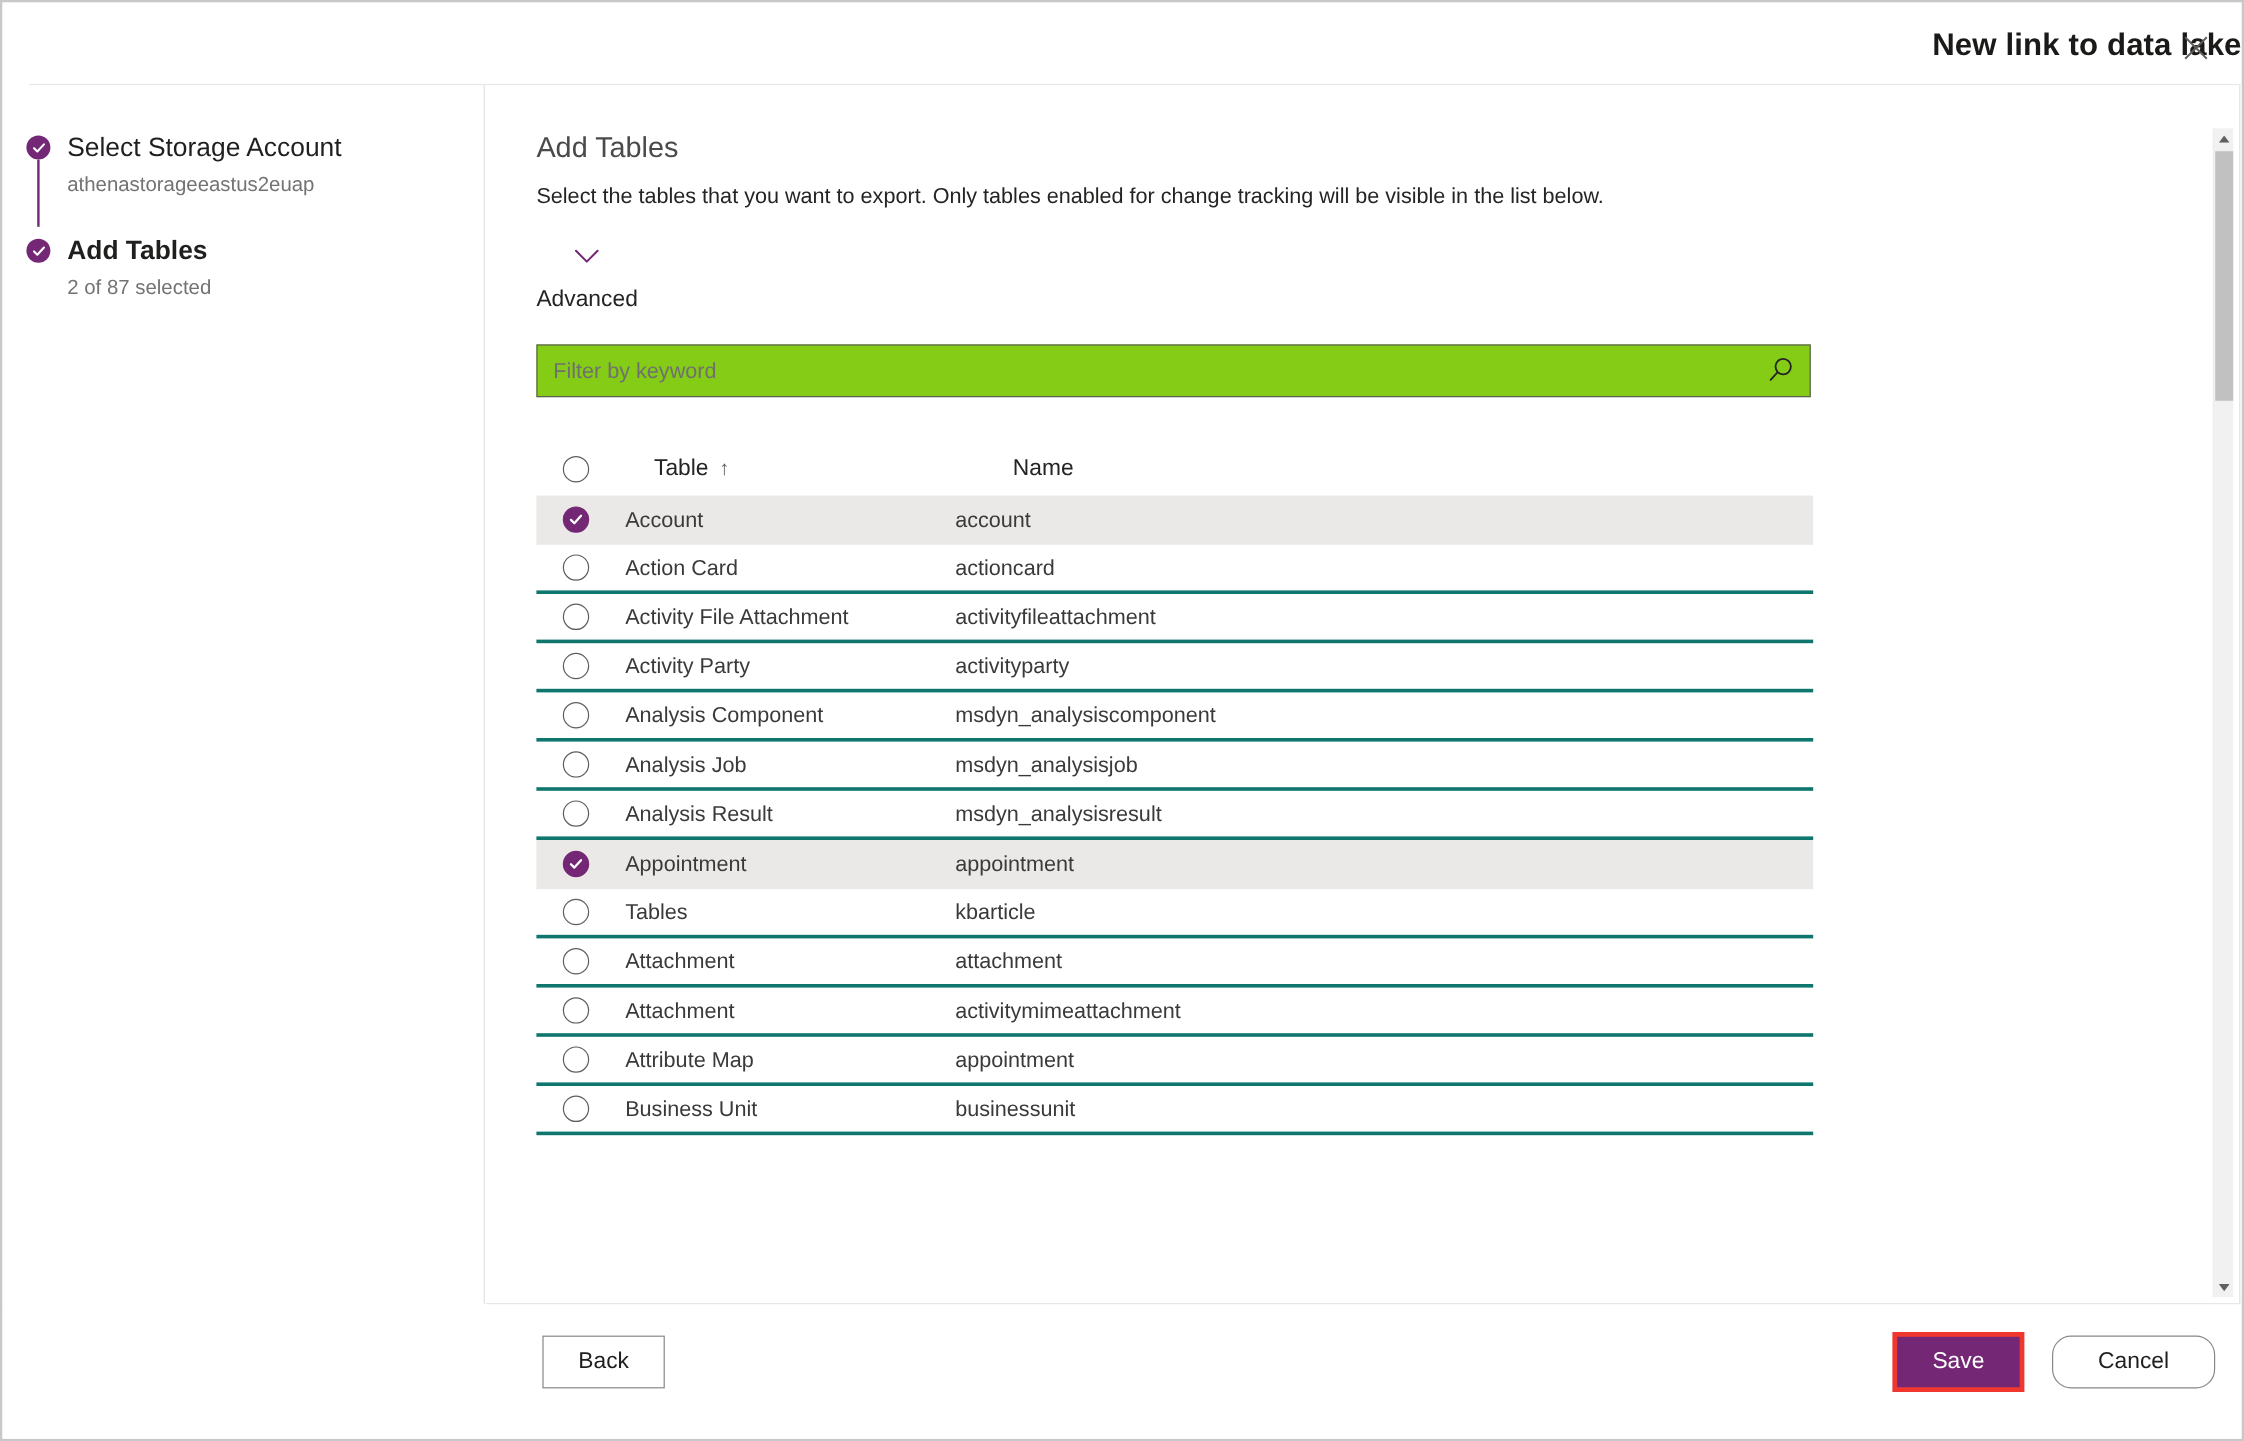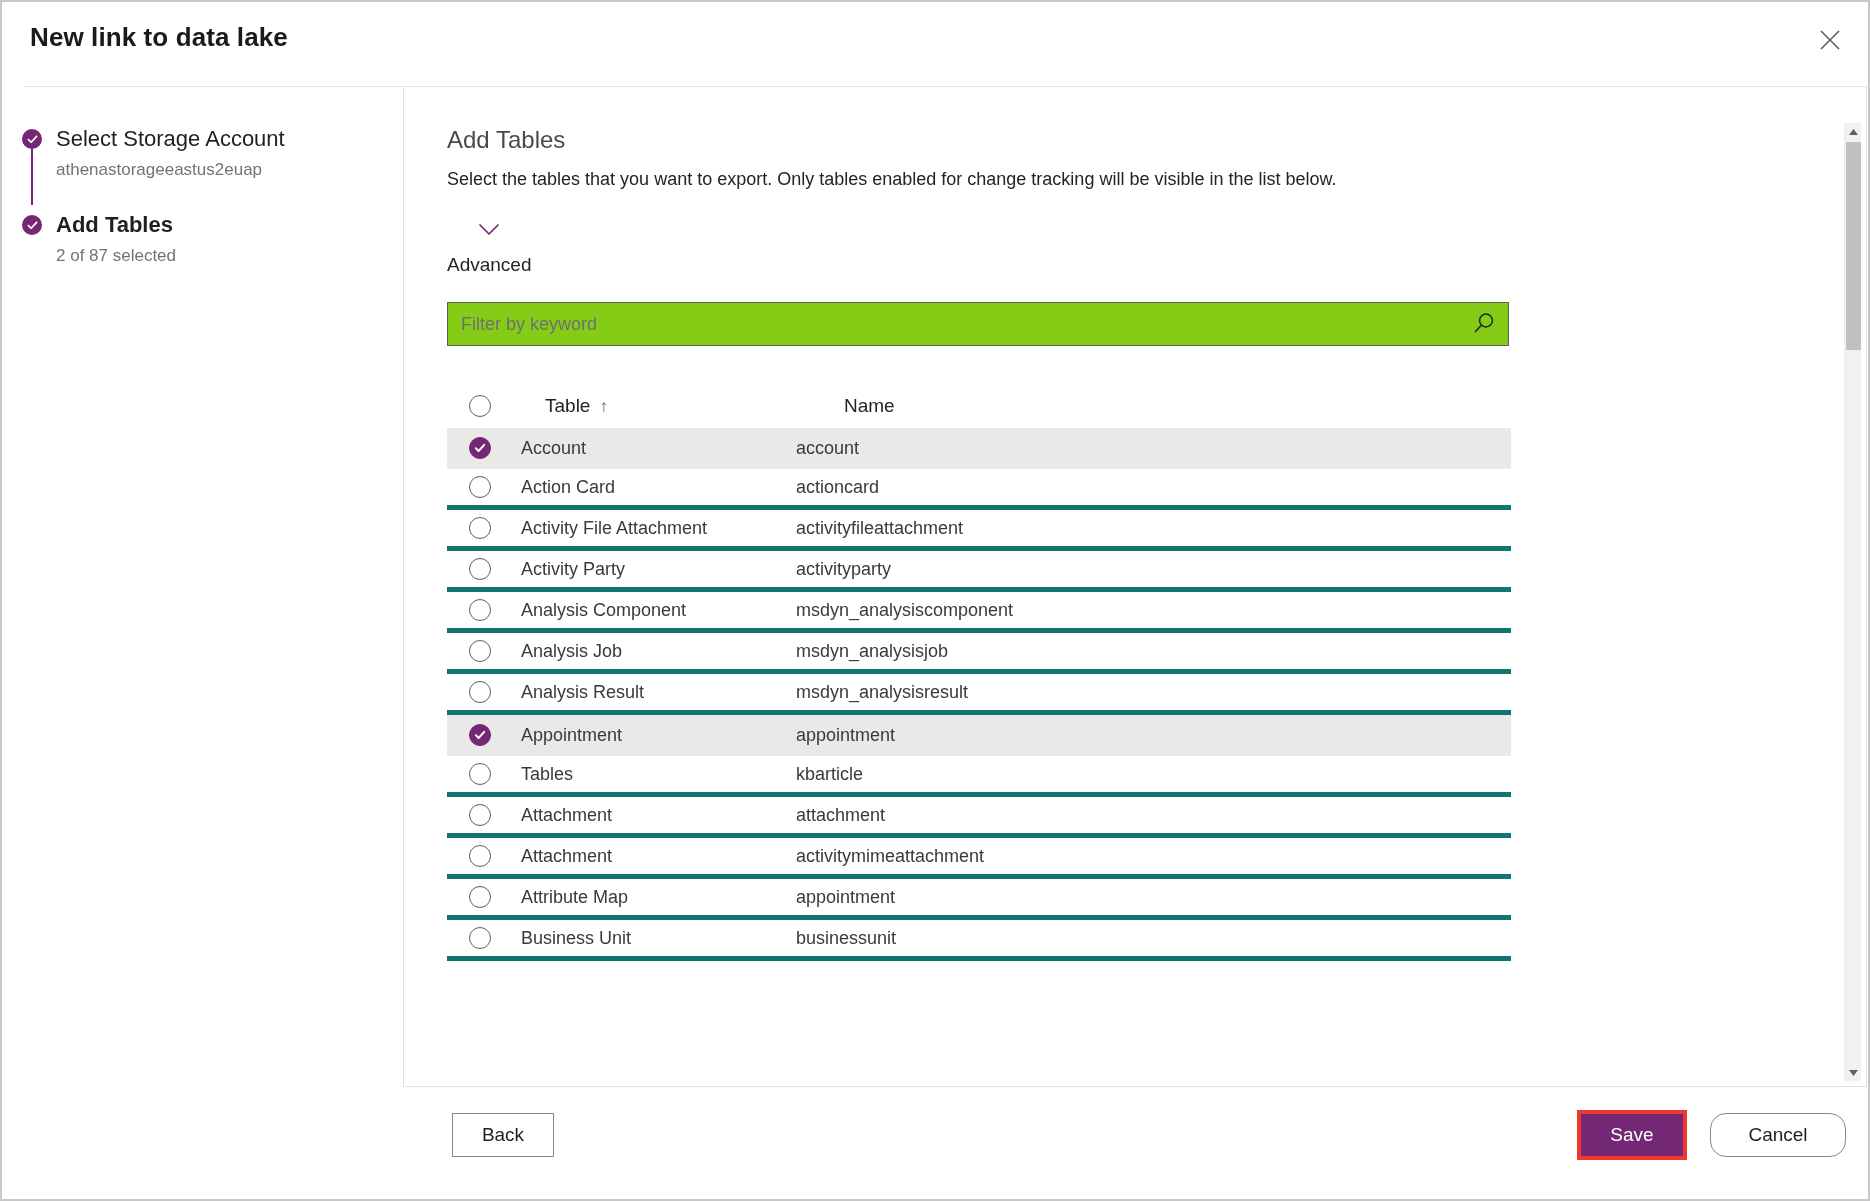--- a/index.html
+++ b/index.html
@@ -16,21 +16,21 @@
     background: #ffffff;
     border: 2px solid #c8c8c8;
     overflow: hidden;
   }
 
   
   #dialog-header {
     position: absolute;
     left: 0; top: 0; right: 0; height: 70px;
     background: #ffffff;
-    display: flex; align-items: center;
+    display: flex; align-items: center; justify-content: flex-end;
   }
   #dialog-title {
     margin-left: 28px;
     font-size: 26px;
     font-weight: 600;
     color: #1b1a19;
     letter-spacing: 0.1px;
   }
   #close-button {
     position: absolute;
@@ -38,21 +38,21 @@
     width: 40px; height: 40px;
     display: flex; align-items: center; justify-content: center;
     cursor: pointer;
     background: transparent; border: none;
   }
   #close-button svg { display: block; }
 
   
   #body-area {
     position: absolute;
-    left: 0; top: 68px; right: 0; bottom: 112px; margin-top: 16px;
+    left: 0; top: 68px; right: 0; bottom: 112px;
   }
   #header-divider {
     position: absolute;
     left: 22px; right: 0; top: 0; height: 1px;
     background: #e6e6e6;
   }
 
   
   #step-nav {
     position: absolute;
@@ -202,21 +202,21 @@
   #tbl-header .cell-table,
   #tbl-header .cell-name {
     color: #242424;
     font-size: 19px;
   }
   .sort-arrow {
     margin-left: 9px;
     color: #605e5c;
     font-size: 17px;
   }
-  .tbl-row.data { border-bottom: 5px solid #0f766e; }
+  .tbl-row.data { border-bottom: 3px solid #0f766e; }
   .tbl-row.selected {
     background: #ebe9e7;
     border-bottom: 1px solid transparent;
   }
   .tbl-row.selected + .tbl-row.data { border-top: none; }
 
   
   .circle {
     width: 22px; height: 22px;
     border-radius: 50%;

